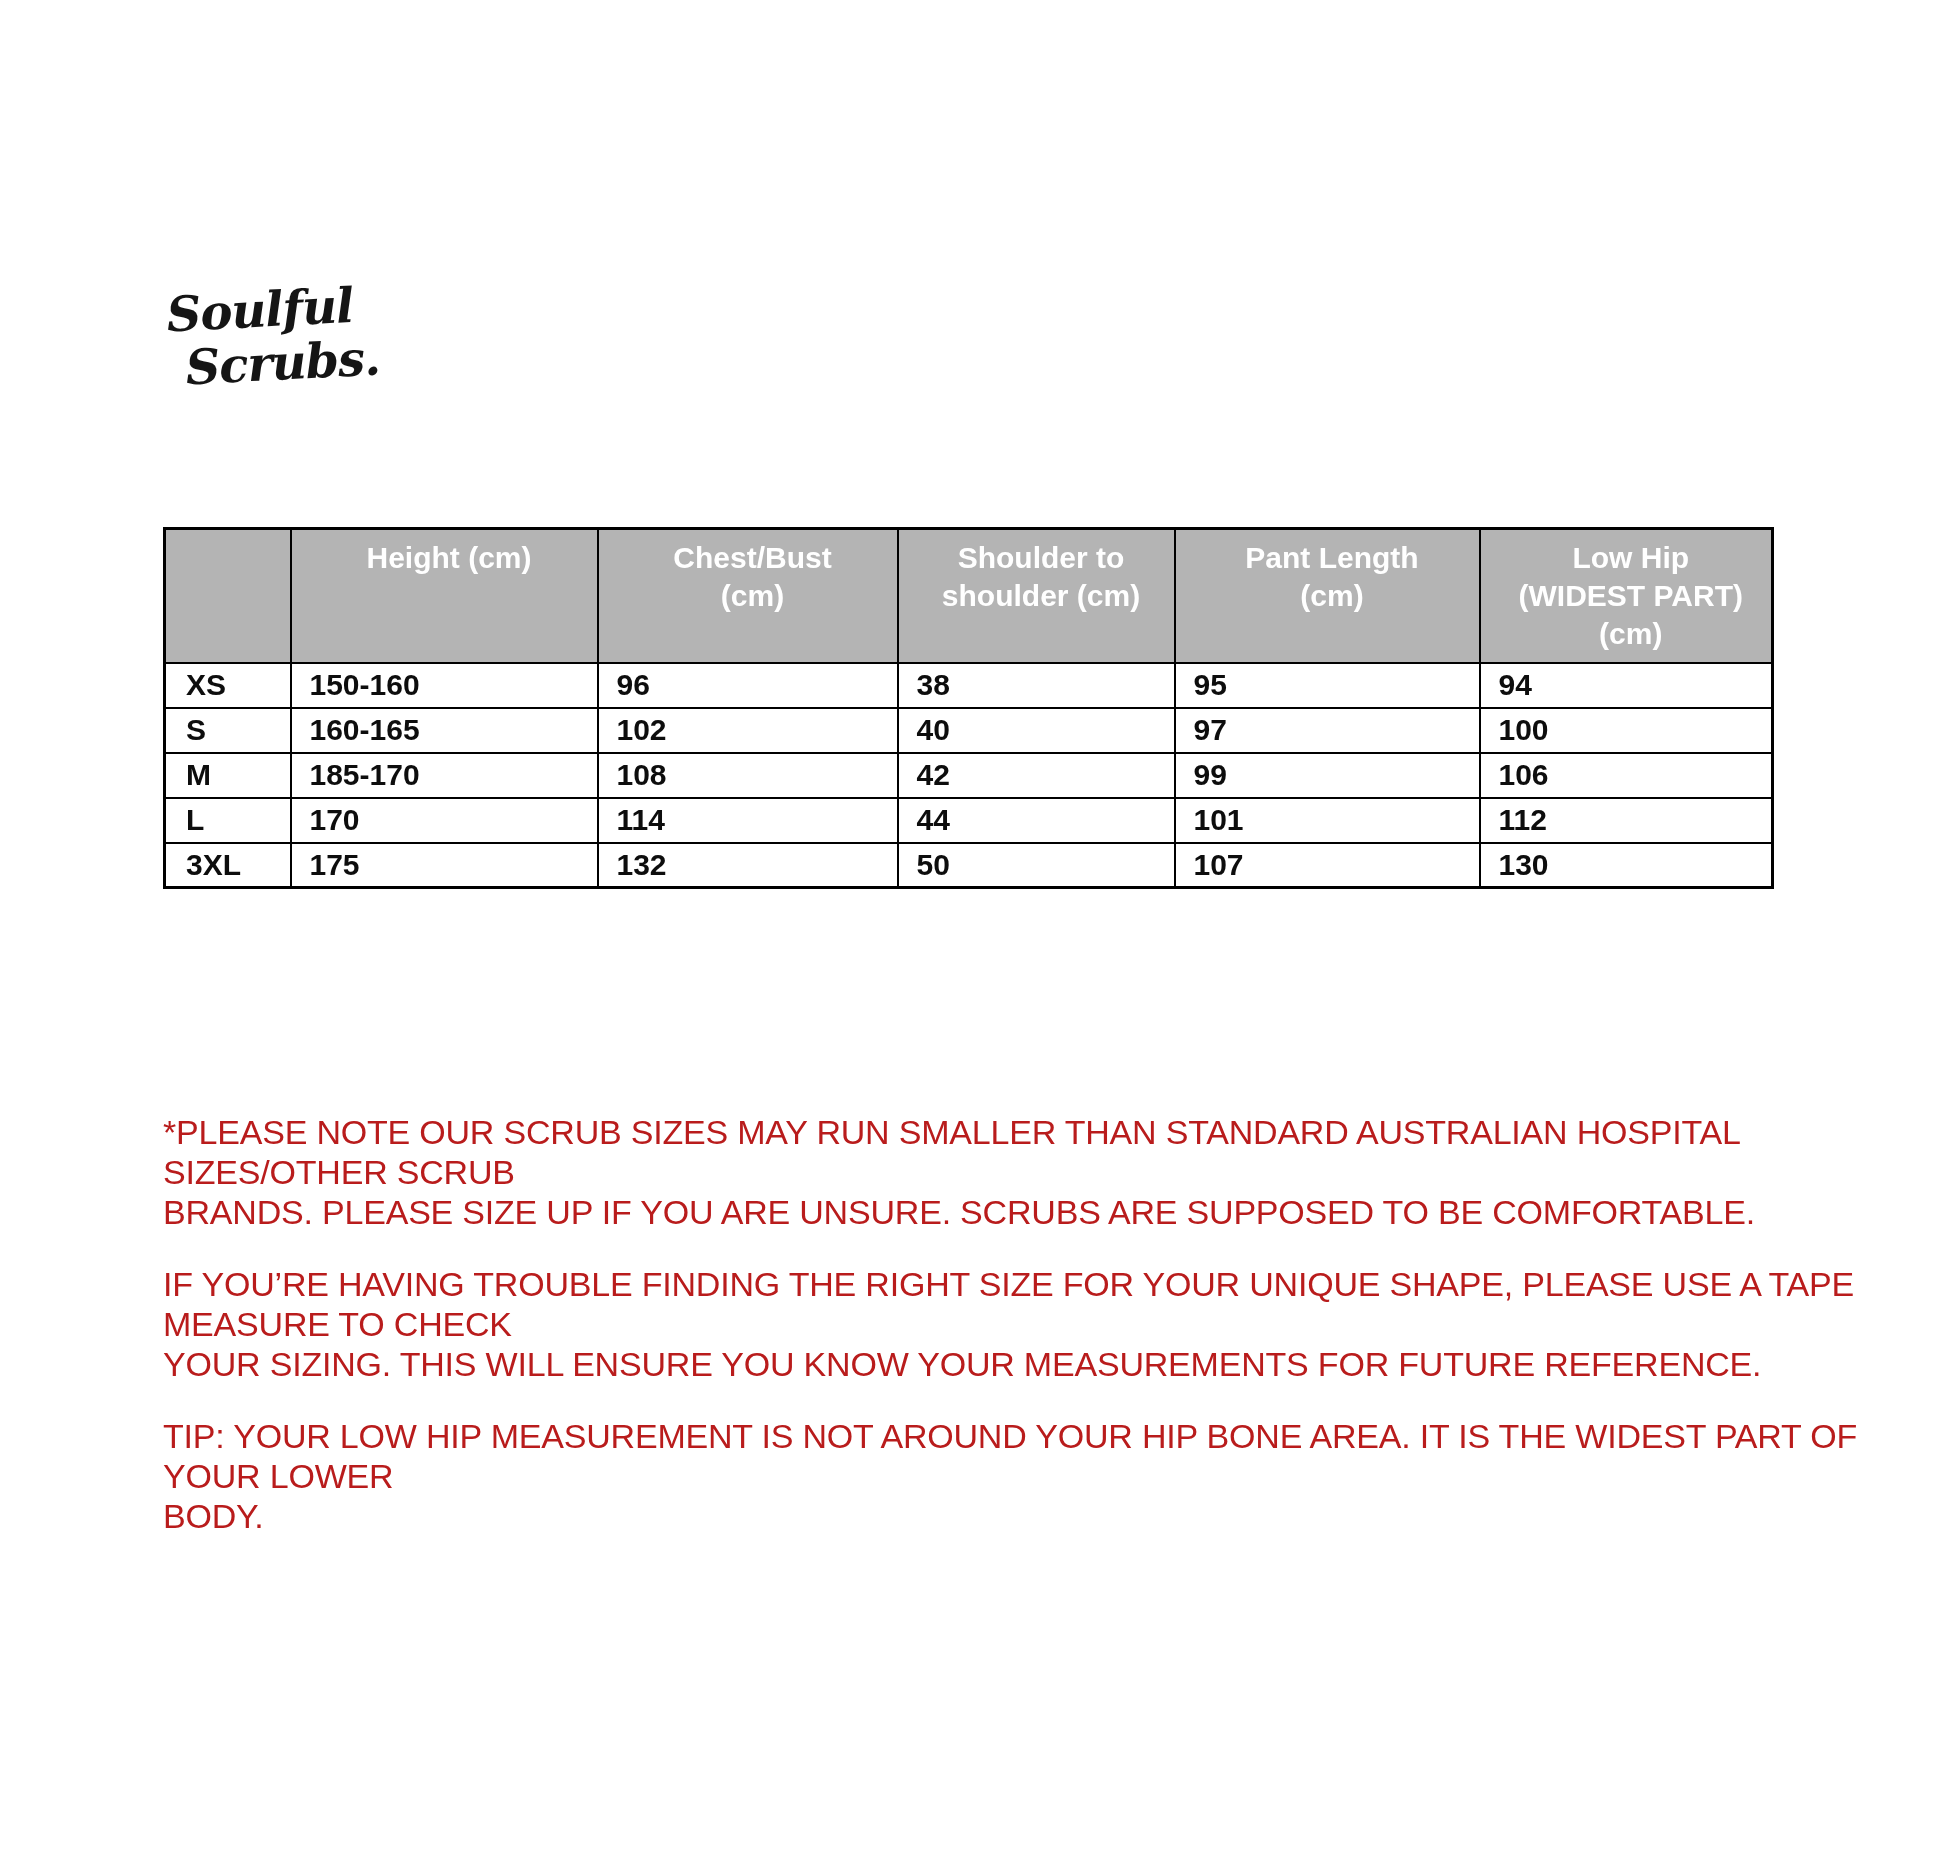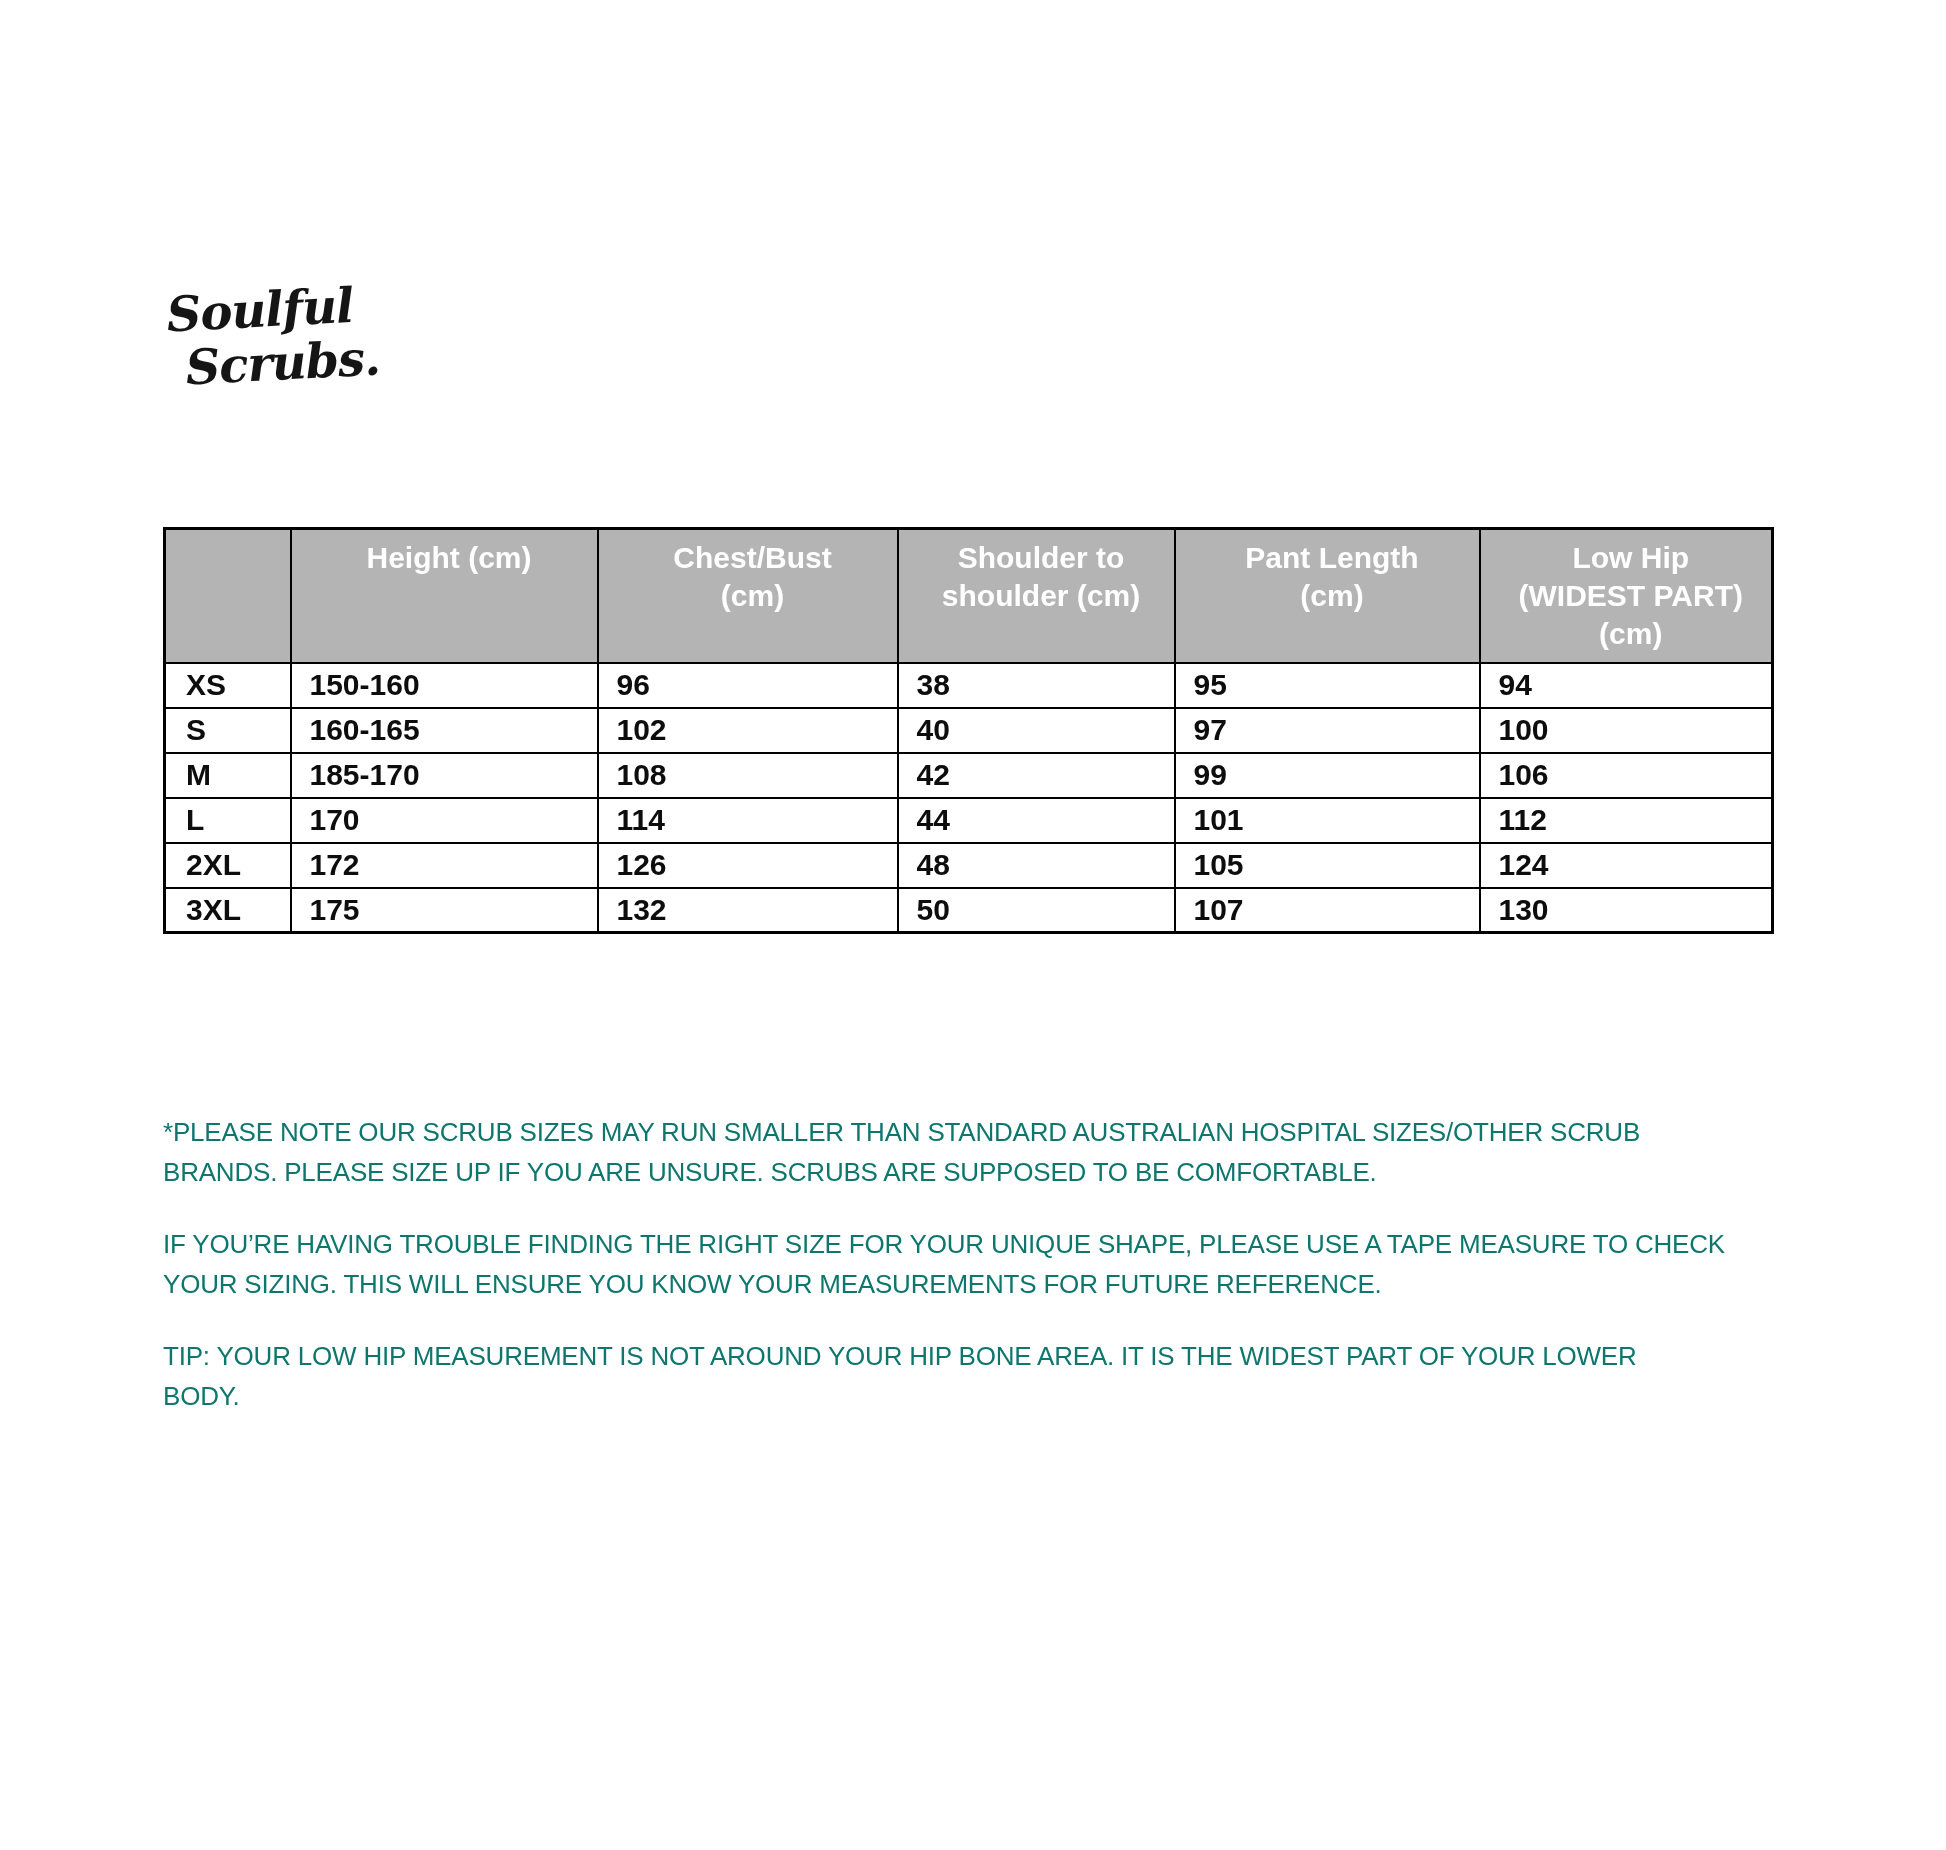--- a/index.html
+++ b/index.html
@@ -69,24 +69,24 @@
     background: #ffffff;
   }
   .size-table td.size-cell { padding-left: 20px; }
 
   
   .notes {
     position: absolute;
     left: 163px;
     top: 1112px;
     width: 1770px;
-    font-size: 26px;
+    font-size: 34px;
     line-height: 40px;
     letter-spacing: -0.2px;
-    color: #0f766e;
+    color: #b91c1c;
   }
   .notes p {
     margin: 0 0 32px 0;
     white-space: pre-line;
   }
 </style>
 </head>
 <body>
 
 <div class="page">
@@ -147,28 +147,20 @@
         </tr>
         <tr>
           <td class="size-cell">L</td>
           <td>170</td>
           <td>114</td>
           <td>44</td>
           <td>101</td>
           <td>112</td>
         </tr>
         <tr>
-          <td class="size-cell">2XL</td>
-          <td>172</td>
-          <td>126</td>
-          <td>48</td>
-          <td>105</td>
-          <td>124</td>
-        </tr>
-        <tr>
           <td class="size-cell">3XL</td>
           <td>175</td>
           <td>132</td>
           <td>50</td>
           <td>107</td>
           <td>130</td>
         </tr>
       </tbody>
   </table>
 

